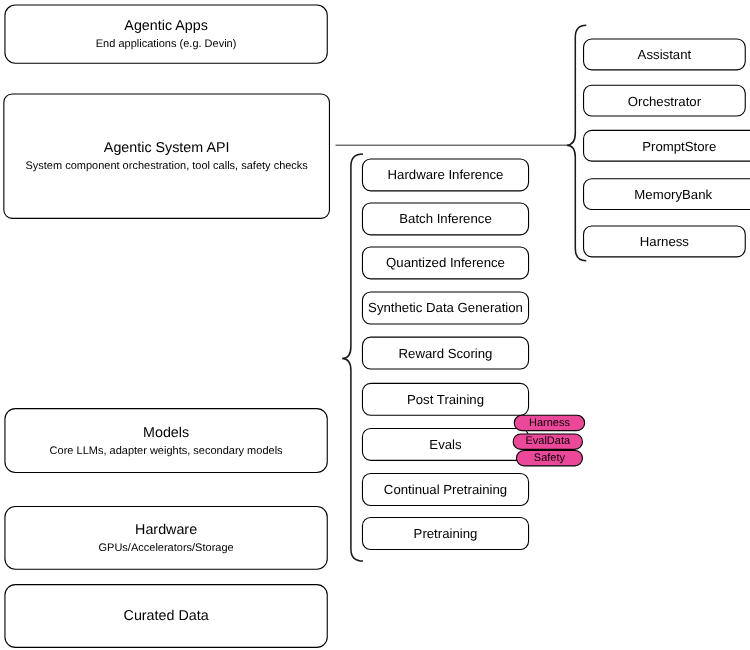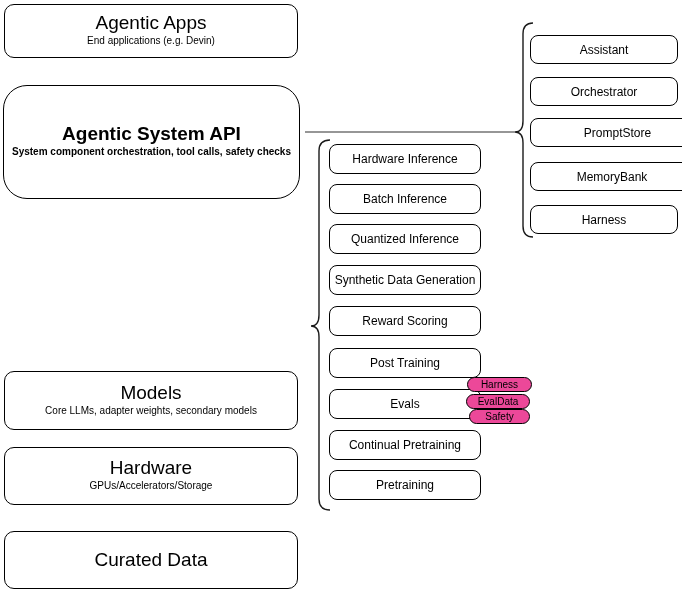--- a/index.html
+++ b/index.html
@@ -29,23 +29,23 @@
     box-sizing: border-box;
     background: #ffffff;
     border: 1.5px solid #000000;
     display: flex;
     flex-direction: column;
     align-items: center;
     justify-content: center;
     text-align: center;
   }
   .stack-node { border-radius: 10px; }
-  .api-node   { border-radius: 24px; font-weight: bold; }
+  .api-node   { border-radius: 8px; }
   .node .title {
-    font-size: 19px;
+    font-size: 13px;
     line-height: 16px;
     white-space: nowrap;
   }
   .node .subtitle {
     font-size: 10px;
     line-height: 12px;
     margin-top: 4px;
     white-space: nowrap;
   }
   .small-node {
@@ -90,21 +90,21 @@
     <div class="title">Agentic System API</div>
     <div class="subtitle">System component orchestration, tool calls, safety checks</div>
   </div>
 
 
   <div class="node stack-node" style="left:4px; top:371px; width:294px; height:59px;">
     <div class="title">Models</div>
     <div class="subtitle">Core LLMs, adapter weights, secondary models</div>
   </div>
 
-  <div class="node stack-node" style="left:4px; top:447px; width:294px; height:58px;">
+  <div class="node stack-node" style="left:4px; top:460px; width:294px; height:58px;">
     <div class="title">Hardware</div>
     <div class="subtitle">GPUs/Accelerators/Storage</div>
   </div>
 
   <div class="node stack-node" style="left:4px; top:531px; width:294px; height:58px;">
     <div class="title">Curated Data</div>
   </div>
 
   <div class="node small-node" style="left:329px; top:144px; width:152px; height:30px;">Hardware Inference</div>
 

